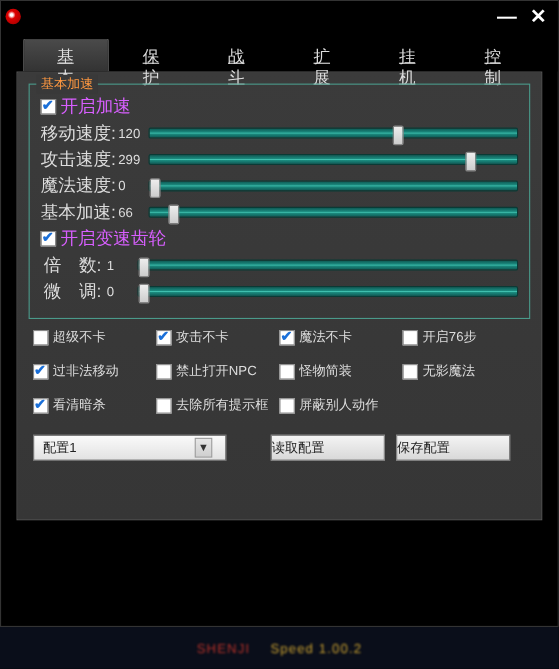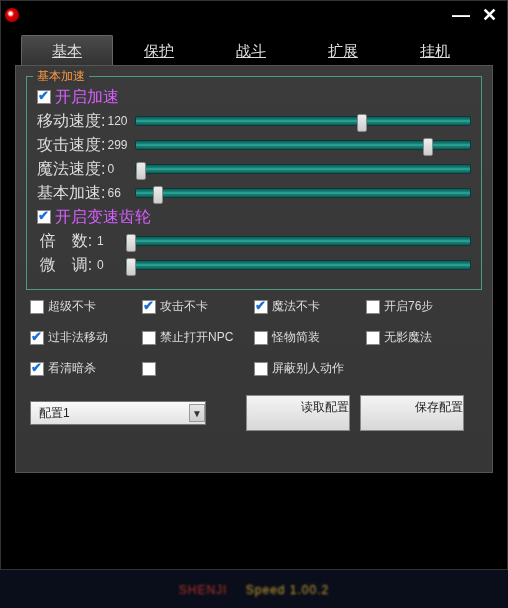--- a/index.html
+++ b/index.html
@@ -21,23 +21,23 @@
   .chk:checked::after { content: "✔"; color: #1a6fd8; position: absolute; top: -3px; left: 0; font-size: 13px; font-weight: bold; }
   .chk-violet { color: #d85fff; font-size: 16px; }
   .lbl { color: #ddd; font-size: 16px; min-width: 60px; text-align: center; padding-right: 2px; }
   .val { color: #ddd; font-size: 12px; width: 28px; }
   .slider-wrap { flex: 1; height: 16px; position: relative; display: flex; align-items: center; }
   .track { flex: 1; height: 10px; background: linear-gradient(#0e5a55, #1b8a7e 40%, #3fbfae 50%, #1b8a7e 60%, #0e5a55); border: 1px solid #0a3a35; border-radius: 2px; position: relative; }
   .thumb { position: absolute; top: -3px; width: 10px; height: 18px; background: linear-gradient(#eee, #ccc); border: 1px solid #888; border-radius: 2px; cursor: pointer; }
   .grid4 { display: grid; grid-template-columns: repeat(4, 1fr); row-gap: 14px; padding: 2px 4px; margin-top: 6px; }
   .opt { display: flex; align-items: center; color: #ddd; font-size: 12px; }
   .bottom { display: flex; gap: 10px; margin-top: 16px; padding: 0 4px; align-items: center; }
-  .combo { flex: 0 0 176px; height: 24px; background: linear-gradient(#fafafa, #e2e2e2); border: 1px solid #777; display: flex; align-items: center; justify-content: space-between; padding: 0 0 0 8px; font-size: 12px; color: #222; cursor: pointer; }
+  .combo { flex: 0 0 176px; height: 24px; background: linear-gradient(#fafafa, #e2e2e2); border: 1px solid #777; display: flex; align-items: center; justify-content: space-between; padding: 0 12px 0 8px; font-size: 12px; color: #222; cursor: pointer; }
   .combo-arrow { width: 16px; height: 18px; background: linear-gradient(#e6e6e6,#cfcfcf); border: 1px solid #999; display: flex; align-items: center; justify-content: center; font-size: 10px; color: #333; }
-  .btn { flex: 0 0 104px; height: 36px; background: linear-gradient(#f4f4f4,#d8d8d8); border: 1px solid #888; font-size: 12px; color: #222; cursor: pointer; text-align: right; line-height: 22px; }
+  .btn { flex: 0 0 104px; height: 24px; background: linear-gradient(#f4f4f4,#d8d8d8); border: 1px solid #888; font-size: 12px; color: #222; cursor: pointer; text-align: left; line-height: 22px; }
   .spacer { flex: 0 0 20px; }
   .footer { position: absolute; bottom: 0; left: 0; width: 508px; height: 36px; display: flex; align-items: center; justify-content: center; }
   .footer-blur { filter: blur(1.2px); color: #b43028; font-size: 12px; letter-spacing: 1px; }
   .footer-blur .y { color: #c9a030; margin-left: 14px; }
 </style>
 </head>
 <body>
 
 <div class="window">
   <div class="titlebar">
@@ -49,20 +49,21 @@
       <span class="sysbtn">✕</span>
     </div>
   </div>
 
   <div class="tabs" id="tabs">
       <div class="tab active">基本</div>
       <div class="tab">保护</div>
       <div class="tab">战斗</div>
       <div class="tab">扩展</div>
       <div class="tab">挂机</div>
+      <div class="tab">控制</div>
     </div>
 
   <div class="panel">
     <div class="fieldset">
       <div class="legend">基本加速</div>
 
       <div class="row">
         <input type="checkbox" class="chk" id="cb-speed" checked="" style="">
         <span class="chk-violet">开启加速</span>
       </div>
@@ -165,20 +166,21 @@
         <label class="opt">
           <input type="checkbox" class="chk" style="">
           <span>无影魔法</span>
         </label>
         <label class="opt">
           <input type="checkbox" class="chk" checked="" style="">
           <span>看清暗杀</span>
         </label>
         <label class="opt">
           <input type="checkbox" class="chk" style="">
+          <span>去除所有提示框</span>
         </label>
         <label class="opt">
           <input type="checkbox" class="chk" style="">
           <span>屏蔽别人动作</span>
         </label>
       </div>
 
     <div class="bottom">
       <div class="combo">
         <span>配置1</span>

